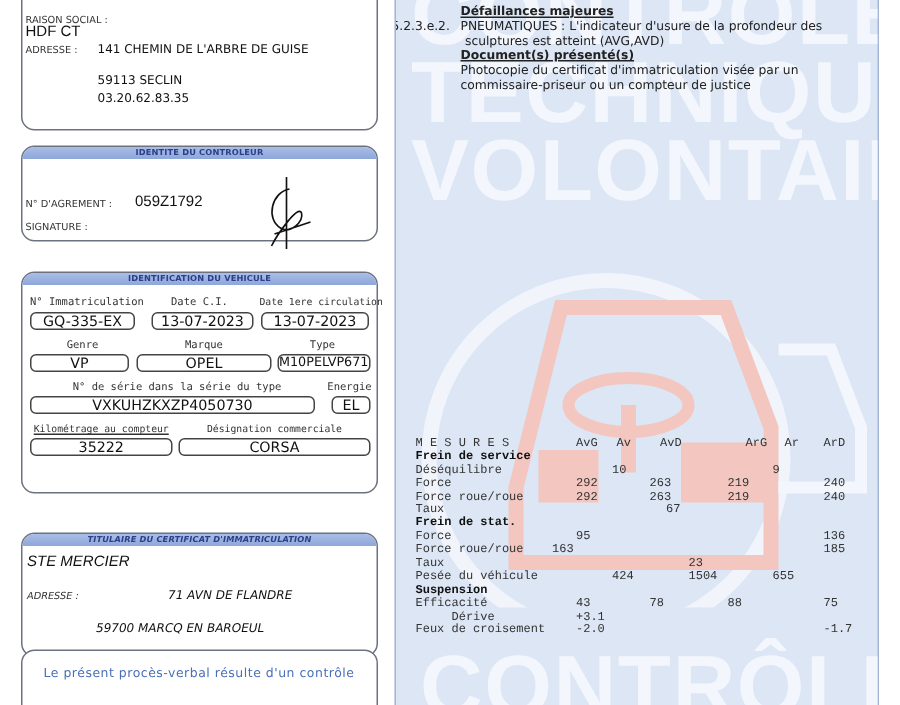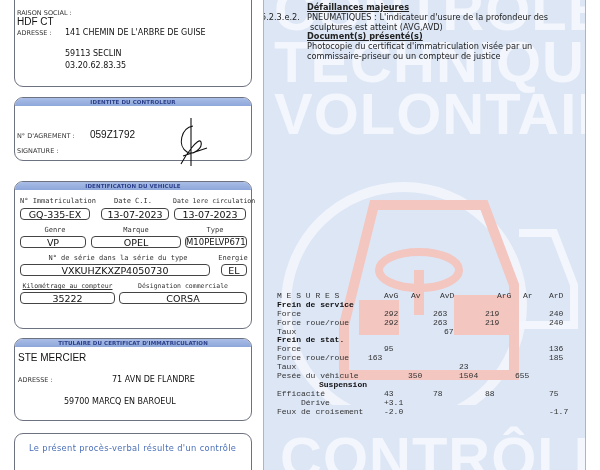--- a/index.html
+++ b/index.html
@@ -61,21 +61,21 @@
   <div class="field" style="left:5px;top:82px;width:190px;">VXKUHZKXZP4050730</div>
   <span class="flbl" style="left:203px;top:72px;width:30px;">Energie</span>
   <div class="field" style="left:206px;top:82px;width:26px;">EL</div>
 
   <span class="flbl" style="left:5px;top:100px;width:95px;font-size:6.5px;text-decoration:underline;">Kilométrage au compteur</span>
   <div class="field" style="left:5px;top:110px;width:95px;">35222</div>
   <span class="flbl" style="left:104px;top:100px;width:128px;font-size:6.5px;">Désignation commerciale</span>
   <div class="field" style="left:104px;top:110px;width:128px;">CORSA</div>
 </div>
 
-<div class="panel" style="top:338px;height:83px;">
+<div class="panel" style="top:355px;height:83px;font-style:italic;">
   <div class="phead">TITULAIRE DU CERTIFICAT D'IMMATRICULATION</div>
   <span class="val" style="left:3px;top:13px;font-size:10px;font-family:'Liberation Sans',sans-serif;">STE MERCIER</span>
   <span class="lbl" style="left:3px;top:37px;">ADRESSE :</span>
   <span class="val" style="left:49px;top:36px;font-size:8px;margin-left:48px;">71 AVN DE FLANDRE</span>
   <span class="val" style="left:49px;top:58px;font-size:8px;">59700 MARCQ EN BAROEUL</span>
 </div>
 
 <div class="panel" style="top:433px;height:60px;">
   <div style="position:absolute;left:14px;top:9px;font-size:8.3px;color:#4a6fb8;white-space:nowrap;letter-spacing:0.35px;">Le présent procès-verbal résulte d'un contrôle</div>
 </div>
@@ -122,20 +122,30 @@
           <span class="bold" style="left: 0px;">Frein de service</span>
           <span style="left: 107px;"></span>
           <span style="left: 131px;"></span>
           <span style="left: 156px;"></span>
           <span style="left: 182px;"></span>
           <span style="left: 208px;"></span>
           <span style="left: 238px;"></span>
           <span style="left: 272px;"></span>
         </div>
         <div class="mrow">
+          <span style="left: 0px;">Déséquilibre</span>
+          <span style="left: 107px;"></span>
+          <span style="left: 131px;">10</span>
+          <span style="left: 156px;"></span>
+          <span style="left: 182px;"></span>
+          <span style="left: 208px;"></span>
+          <span style="left: 238px;">9</span>
+          <span style="left: 272px;"></span>
+        </div>
+        <div class="mrow">
           <span style="left: 0px;">Force</span>
           <span style="left: 107px;">292</span>
           <span style="left: 131px;"></span>
           <span style="left: 156px;">263</span>
           <span style="left: 182px;"></span>
           <span style="left: 208px;">219</span>
           <span style="left: 238px;"></span>
           <span style="left: 272px;">240</span>
         </div>
         <div class="mrow">
@@ -194,29 +204,29 @@
           <span style="left: 131px;"></span>
           <span style="left: 156px;"></span>
           <span style="left: 182px;">23</span>
           <span style="left: 208px;"></span>
           <span style="left: 238px;"></span>
           <span style="left: 272px;"></span>
         </div>
         <div class="mrow">
           <span style="left: 0px;">Pesée du véhicule</span>
           <span style="left: 107px;"></span>
-          <span style="left: 131px;">350</span>
+          <span style="left: 131px;">424</span>
           <span style="left: 156px;"></span>
           <span style="left: 182px;">1504</span>
           <span style="left: 208px;"></span>
           <span style="left: 238px;">655</span>
           <span style="left: 272px;"></span>
         </div>
         <div class="mrow">
-          <span class="bold" style="left: 0px; margin-left: 42px;">Suspension</span>
+          <span class="bold" style="left: 0px;">Suspension</span>
           <span style="left: 107px;"></span>
           <span style="left: 131px;"></span>
           <span style="left: 156px;"></span>
           <span style="left: 182px;"></span>
           <span style="left: 208px;"></span>
           <span style="left: 238px;"></span>
           <span style="left: 272px;"></span>
         </div>
         <div class="mrow">
           <span style="left: 0px;">Efficacité</span>

